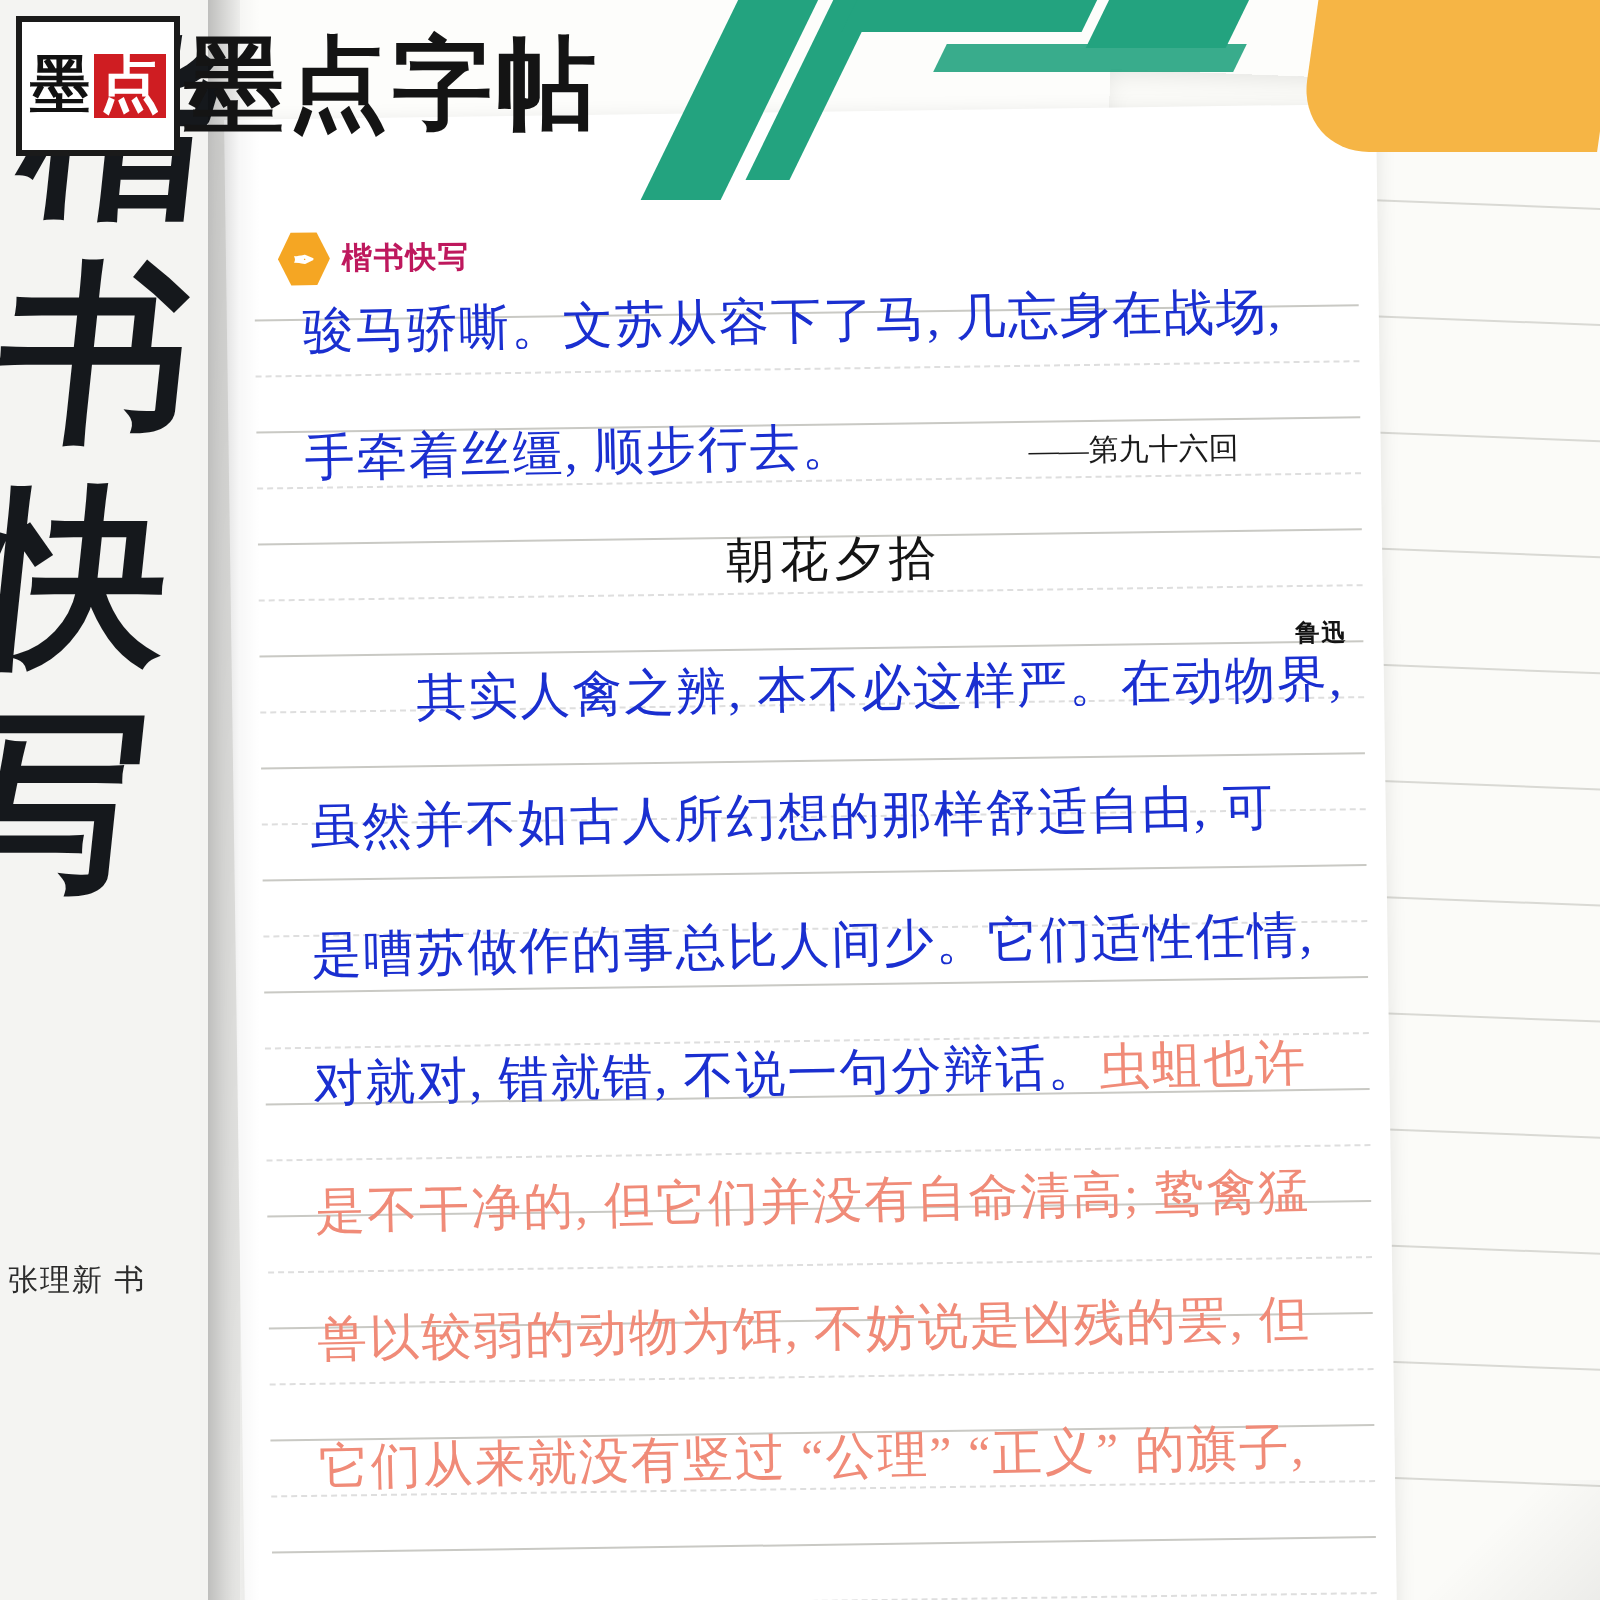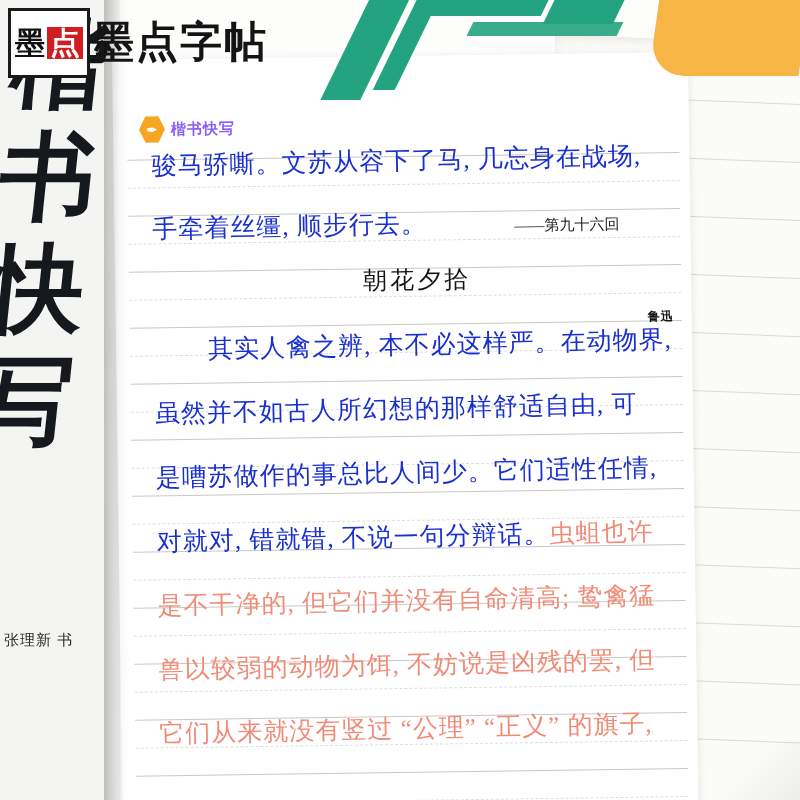--- a/index.html
+++ b/index.html
@@ -92,21 +92,21 @@
     height: 96px;
     z-index: 30;
     pointer-events: none;
   }
   .brand-title {
     position: absolute;
     left: 92px;
     top: 14px;
     font-family: "Liberation Serif", serif;
     font-weight: bold;
-    font-size: 42px;
+    font-size: 50px;
     line-height: 56px;
     color: #141414;
     letter-spacing: 2px;
     white-space: nowrap;
   }
   .green-shape {
     position: absolute;
     background: #23a37f;
   }
   .g1 { left: 352px; top: -30px; width: 40px; height: 130px; transform: skewX(-26deg); }
@@ -215,21 +215,21 @@
     align-items: center;
     justify-content: center;
     color: #fff;
     font-size: 13px;
     font-weight: bold;
   }
   .tag-text {
     font-family: "Liberation Serif", serif;
     font-size: 15px;
     font-weight: bold;
-    color: #8b5cf6;
+    color: #be185d;
     letter-spacing: 1px;
   }
 
   
   .hw {
     position: absolute;
     font-family: "Liberation Serif", serif;
     white-space: nowrap;
     letter-spacing: 1px;
     transform: rotate(-0.4deg);

